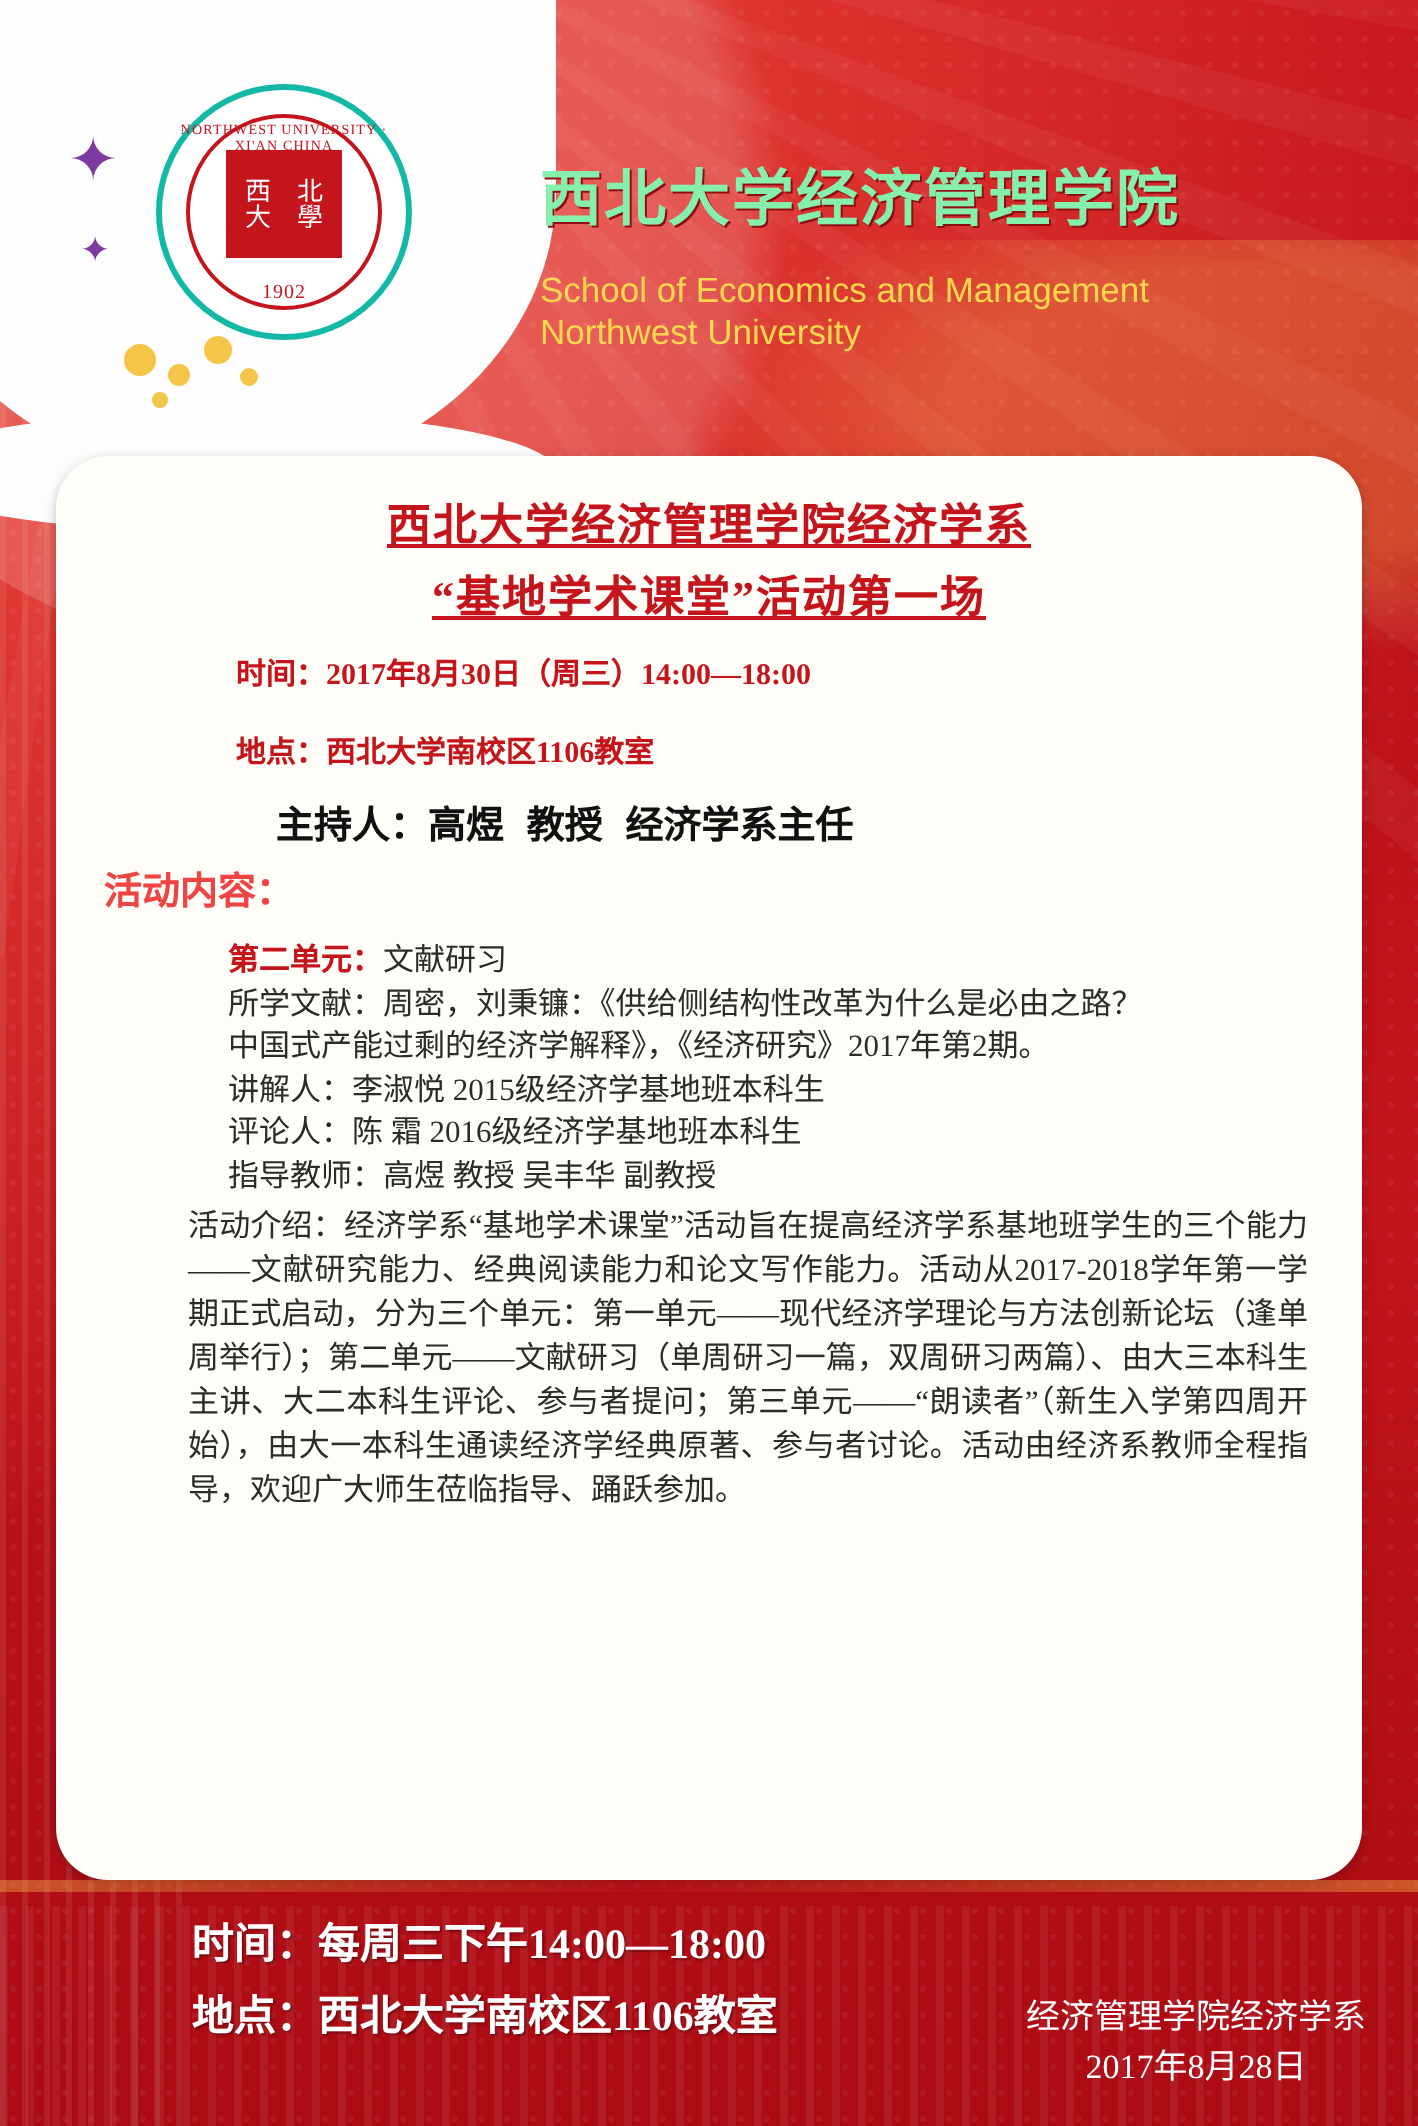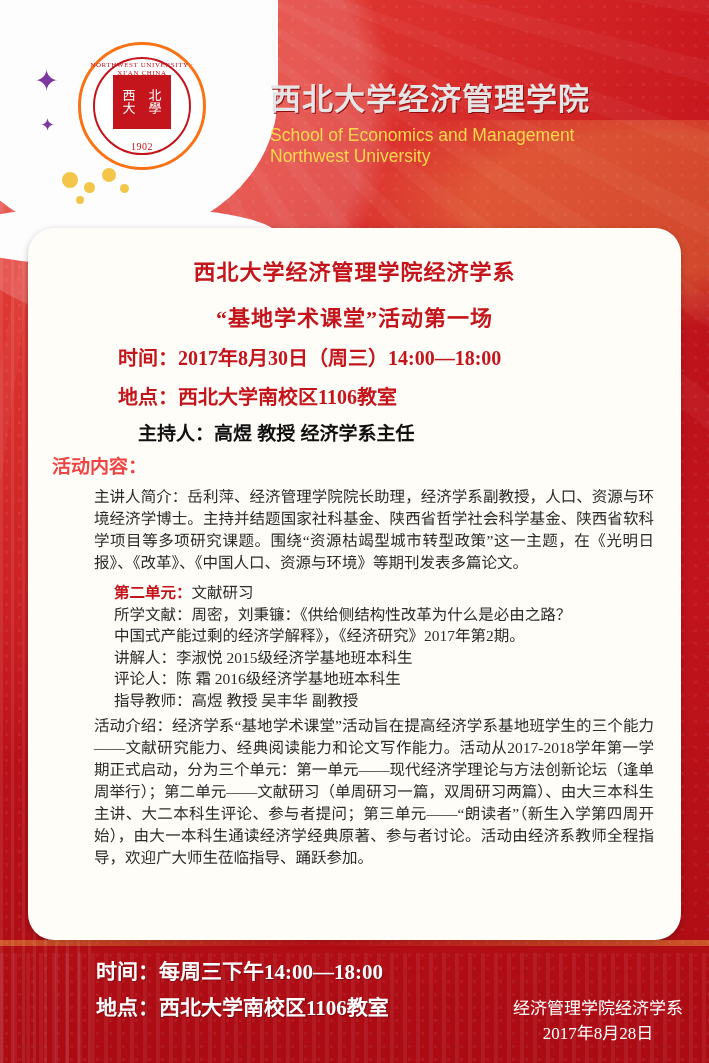--- a/index.html
+++ b/index.html
@@ -111,21 +111,21 @@
     background: #fdfdfd;
     border-radius: 50%;
   }
   .seal {
     position: absolute;
     left: 78px;
     top: 42px;
     width: 128px;
     height: 128px;
     border-radius: 50%;
-    border: 3px solid #f97316;
+    border: 3px solid #14b8a6;
     background: #fff;
     box-sizing: border-box;
   }
   .seal-inner {
     position: absolute;
     left: 12px; top: 12px;
     right: 12px; bottom: 12px;
     border-radius: 50%;
     border: 2px solid #c4151c;
   }
@@ -174,27 +174,27 @@
     background: #f3c64a;
   }
 
   .header-titles {
     position: absolute;
     left: 270px;
     top: 74px;
     width: 430px;
   }
   .cn-title {
-    color: #e5e5e5;
+    color: #86efac;
     font-family: "Liberation Serif", serif;
     font-weight: bold;
     font-size: 31px;
     letter-spacing: 1px;
     text-shadow: 1px 1px 0 #8d0d12;
-    margin: 0 0 6px 0;
+    margin: 0 0 16px 0;
     white-space: nowrap;
   }
   .en-title {
     color: #ffd84d;
     font-family: "Liberation Sans", sans-serif;
     font-size: 17.5px;
     line-height: 21px;
     margin: 0;
   }
 
@@ -212,33 +212,34 @@
     padding: 16px 22px 10px 22px;
   }
   .card-title {
     text-align: center;
     color: #c4151c;
     font-family: "Liberation Serif", serif;
     font-weight: bold;
     font-size: 22px;
     letter-spacing: 1px;
     line-height: 34px;
-    margin: 12px 0 0 0;
+    margin: 2px 0 0 0;
+    text-decoration: underline;
   }
   .meta-line {
     color: #c4151c;
     font-family: "Liberation Serif", serif;
     font-weight: bold;
-    font-size: 20px;
+    font-size: 15px;
     line-height: 33px;
     margin: 6px 0 0 68px;
   }
   .host-line {
     color: #111;
-    font-family: Liberation Sans, sans-serif;
+    font-family: Liberation Mono, monospace;
     font-weight: bold;
     font-size: 19px;
     line-height: 32px;
     margin: 4px 0 0 88px;
   }
   .section-head {
     color: #ef4444;
     font-family: Liberation Sans, sans-serif;
     font-weight: bold;
     font-size: 19px;
@@ -357,21 +358,20 @@
     <div class="card-title">西北大学经济管理学院经济学系</div>
     <div class="card-title">“基地学术课堂”活动第一场</div>
 
     <div class="meta-line">时间：2017年8月30日（周三）14:00—18:00</div>
     <div class="meta-line">地点：西北大学南校区1106教室</div>
     <div class="host-line">主持人：高煜 教授  经济学系主任</div>
 
     <div class="section-head">活动内容：</div>
 
 
-    <div class="para">主讲人简介：岳利萍、经济管理学院院长助理，经济学系副教授，人口、资源与环境经济学博士。主持并结题国家社科基金、陕西省哲学社会科学基金、陕西省软科学项目等多项研究课题。围绕“资源枯竭型城市转型政策”这一主题，在《光明日报》、《改革》、《中国人口、资源与环境》等期刊发表多篇论文。</div>
 
     <div class="gap-sm"></div>
 
     <div class="unit-block">
       <div class="unit-row">
         <span class="unit-tag">第二单元：</span><span>文献研习</span>
       </div>
       <div class="unit-row">所学文献：周密，刘秉镰：《供给侧结构性改革为什么是必由之路？</div>
       <div class="unit-row">中国式产能过剩的经济学解释》，《经济研究》2017年第2期。</div>
       <div class="unit-row">讲解人：李淑悦    2015级经济学基地班本科生</div>

